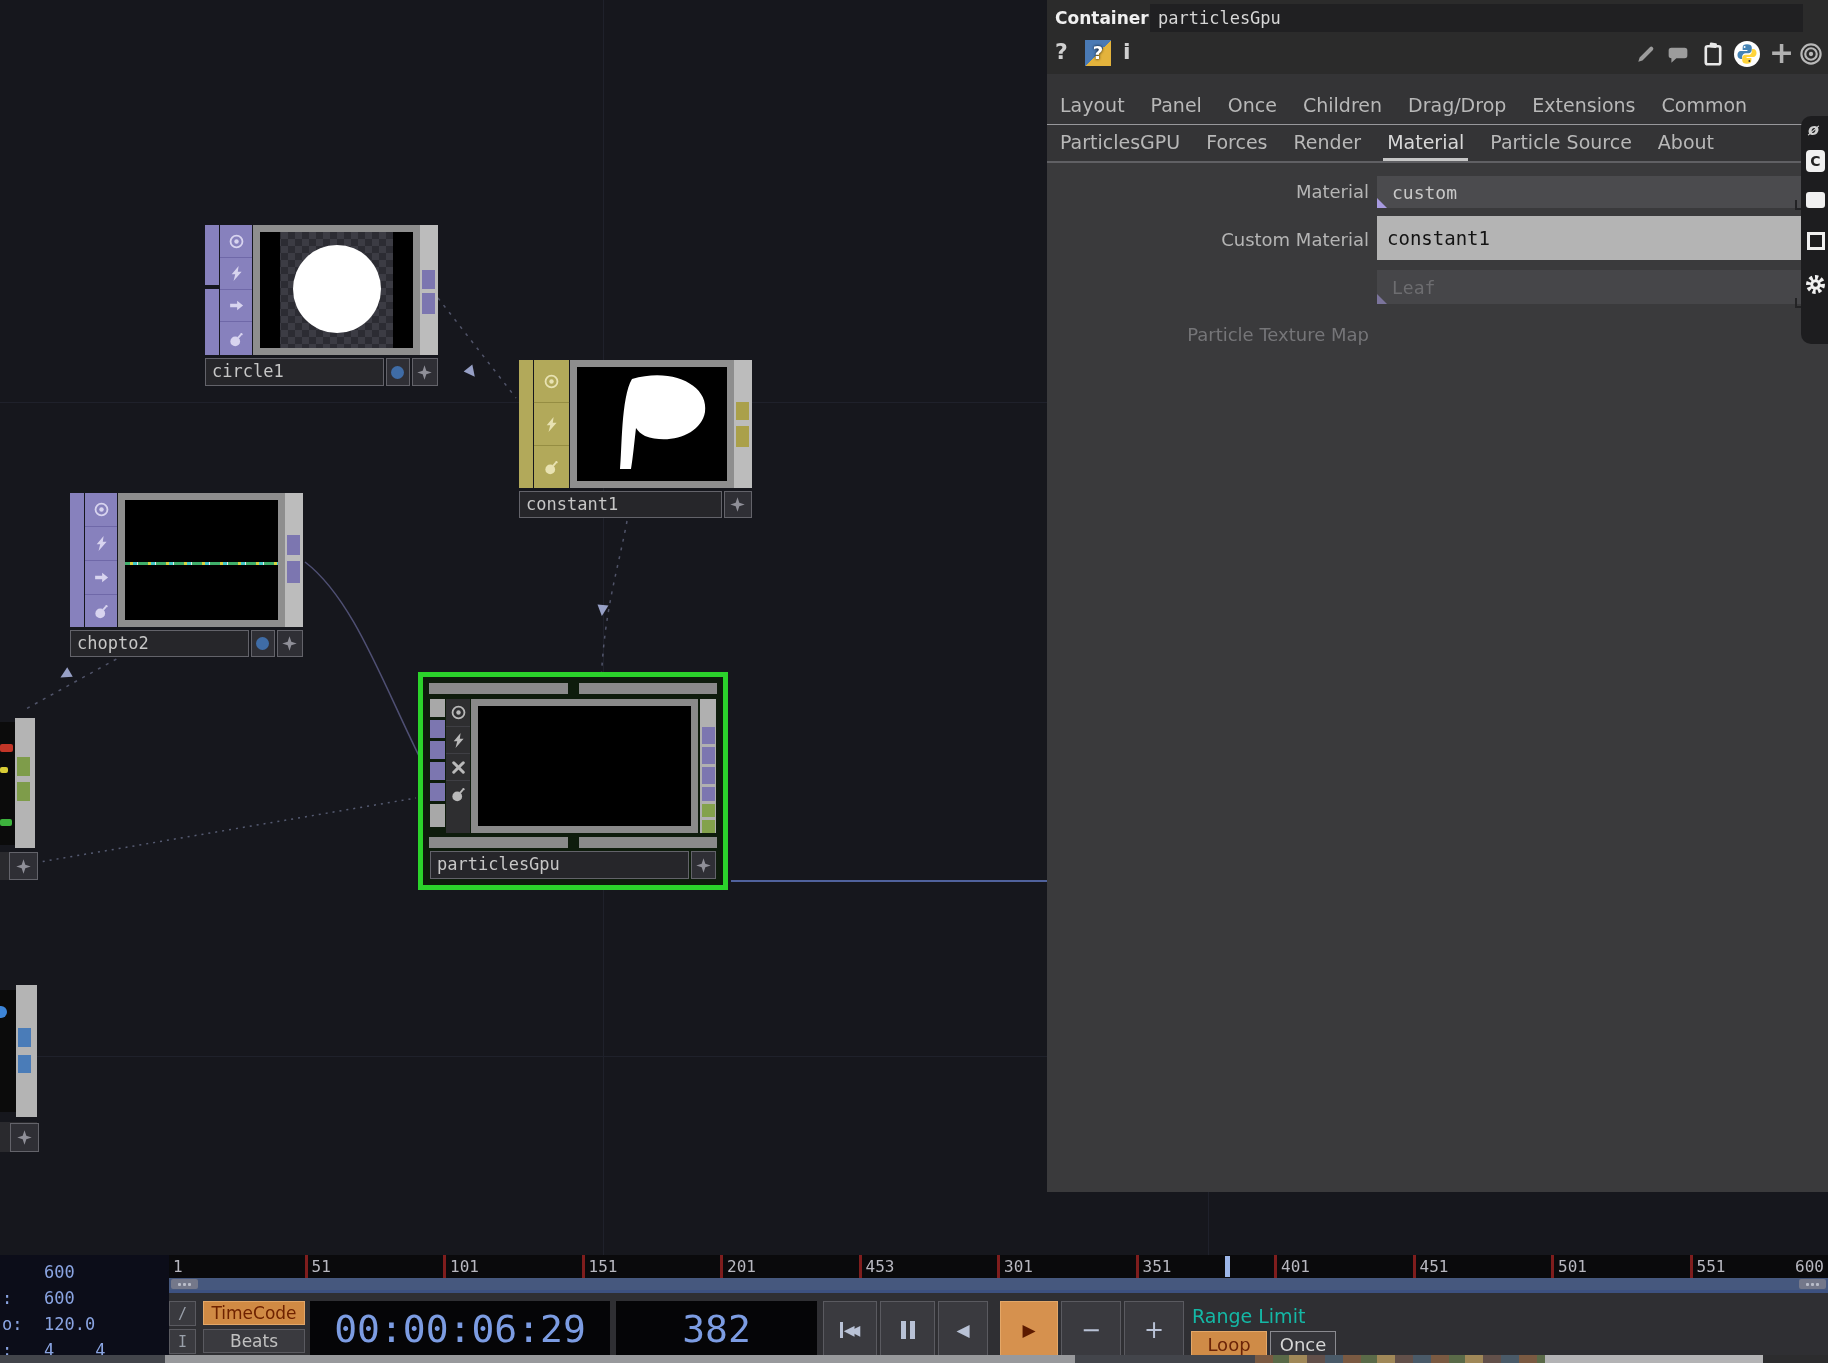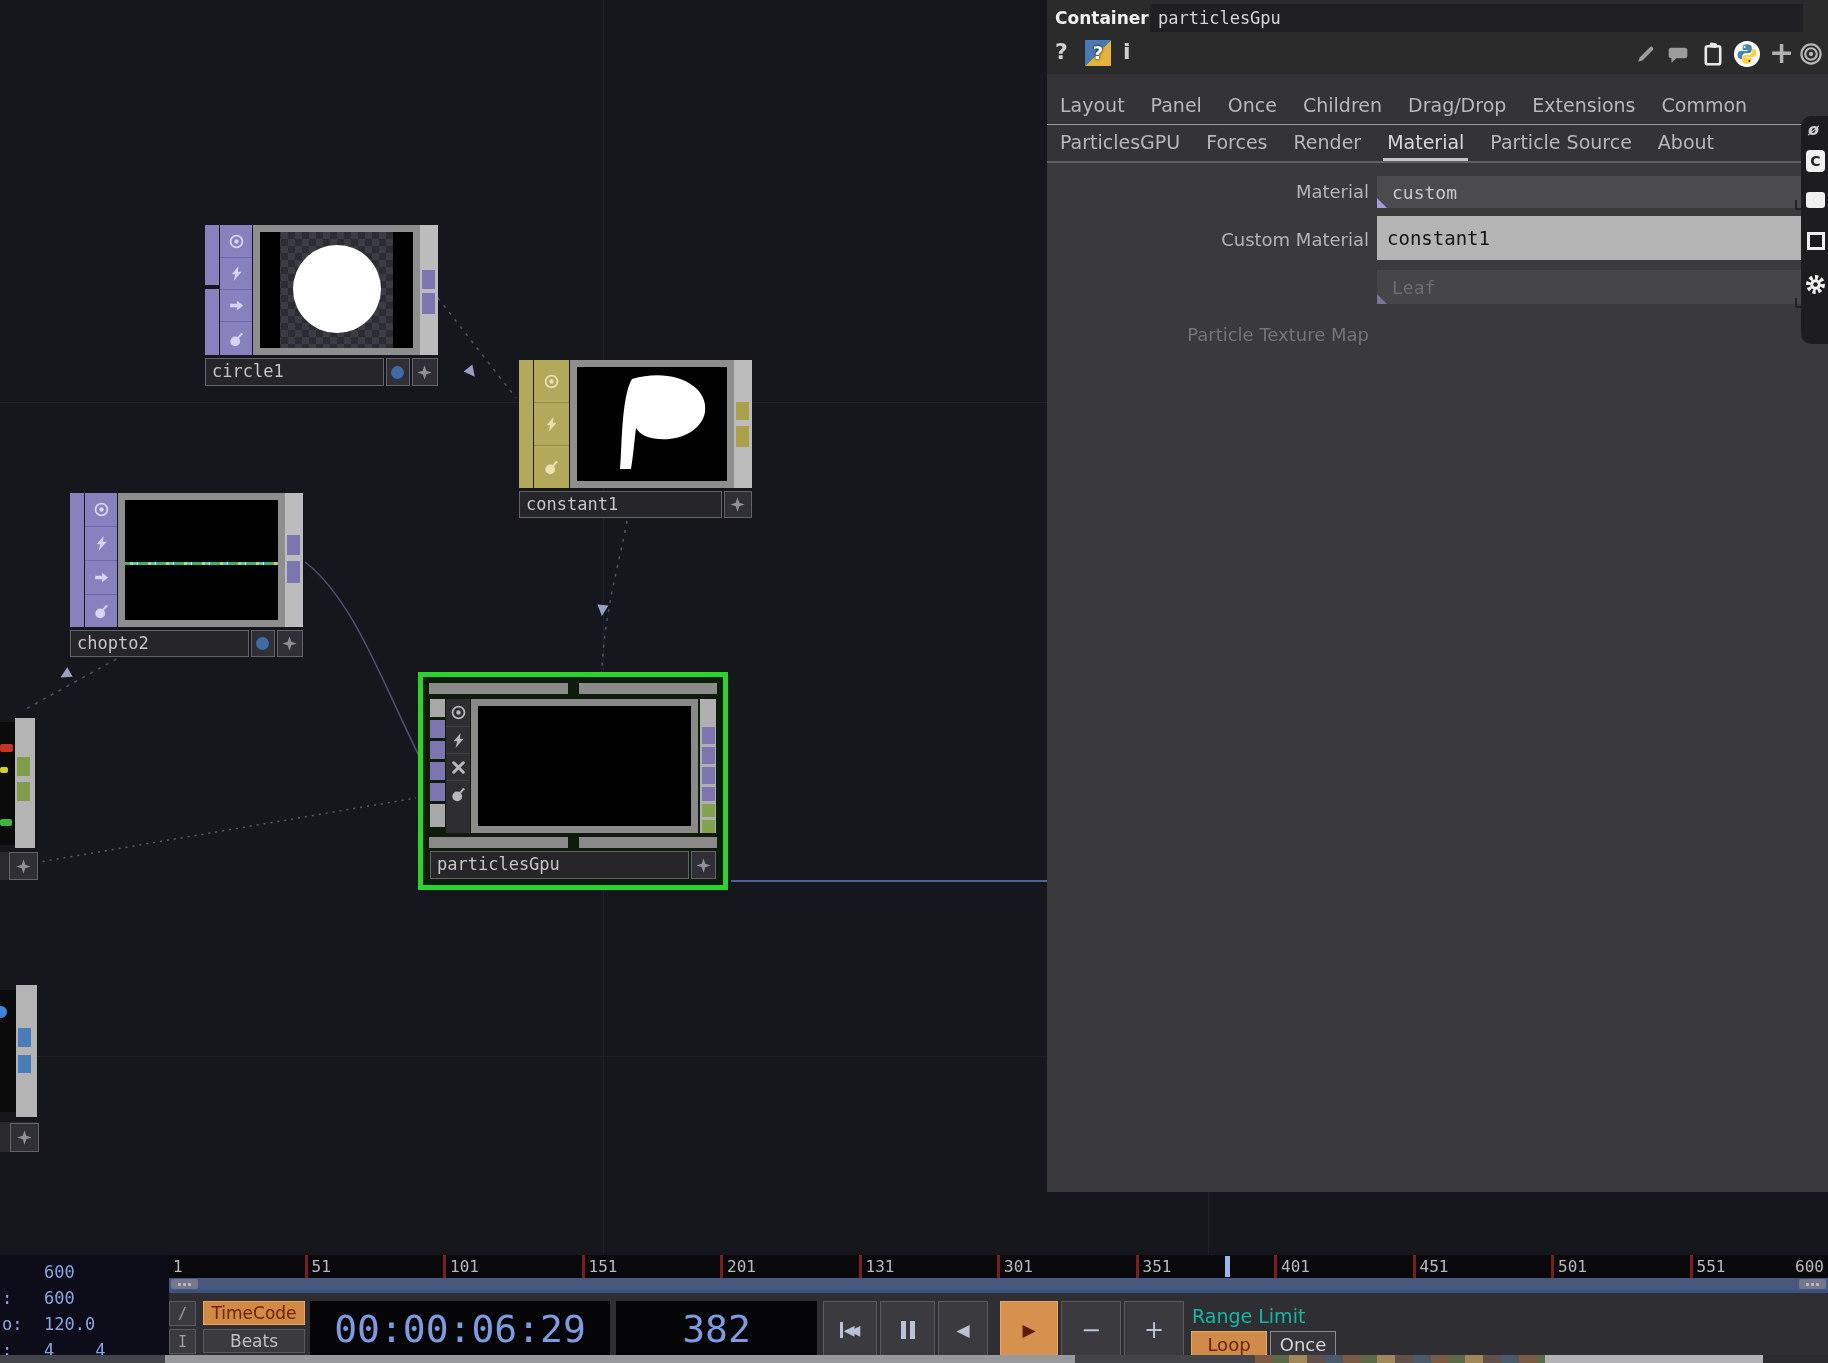--- a/index.html
+++ b/index.html
@@ -416,21 +416,21 @@
       <div class="inforow" style="top:59px;"><span class="lb">o:</span><span>120.0</span></div>
       <div class="inforow" style="top:85px;"><span class="lb">:</span><span>4    4</span></div>
     </div>
 
     <div class="abs" style="left:169px;top:0;width:1659px;height:23px;background:#0a0a0c;display:flex;">
       <div class="rcell">1</div>
       <div class="rcell">51</div>
       <div class="rcell">101</div>
       <div class="rcell">151</div>
       <div class="rcell">201</div>
-      <div class="rcell">131</div>
+      <div class="rcell">453</div>
       <div class="rcell">301</div>
       <div class="rcell">351</div>
       <div class="rcell">401</div>
       <div class="rcell">451</div>
       <div class="rcell">501</div>
       <div class="rcell">551</div>
       <span class="abs mono" style="right:4px;top:2px;font-size:16px;color:#b8b8c0;">600</span>
     </div>
     <div class="abs" style="left:1225px;top:1px;width:5px;height:21px;background:#9cb6e8;"></div>
 

